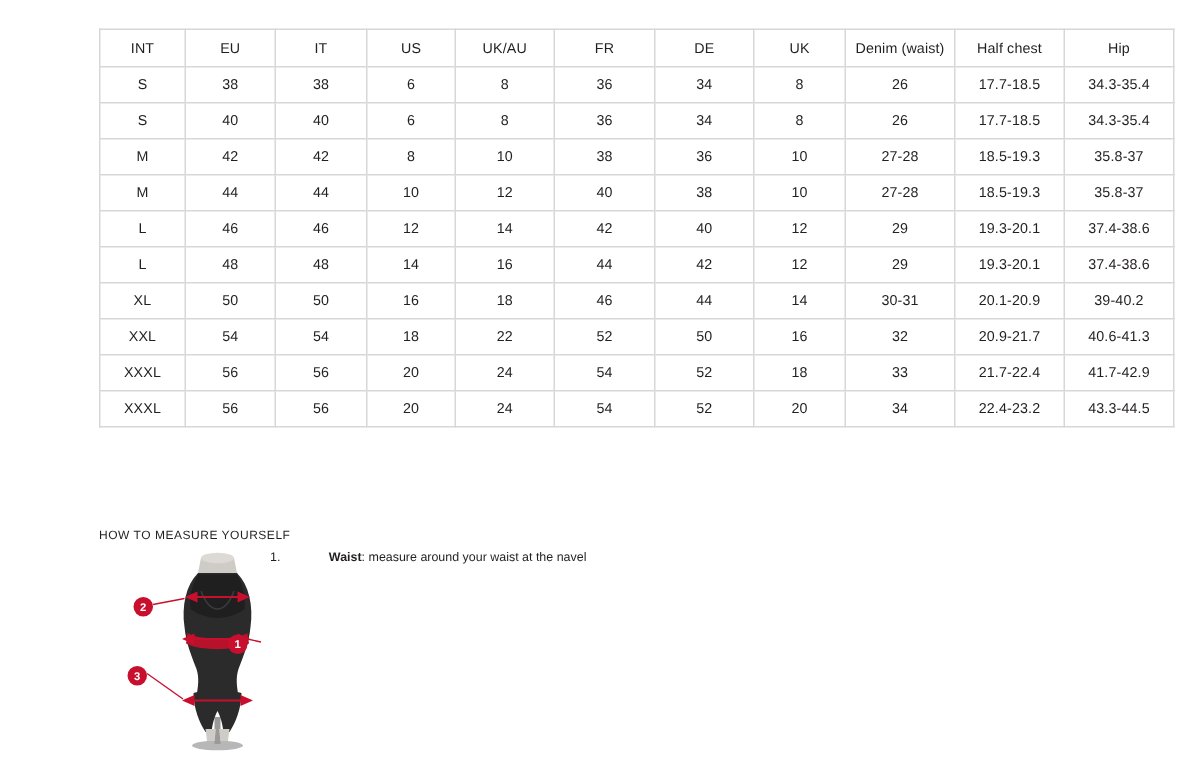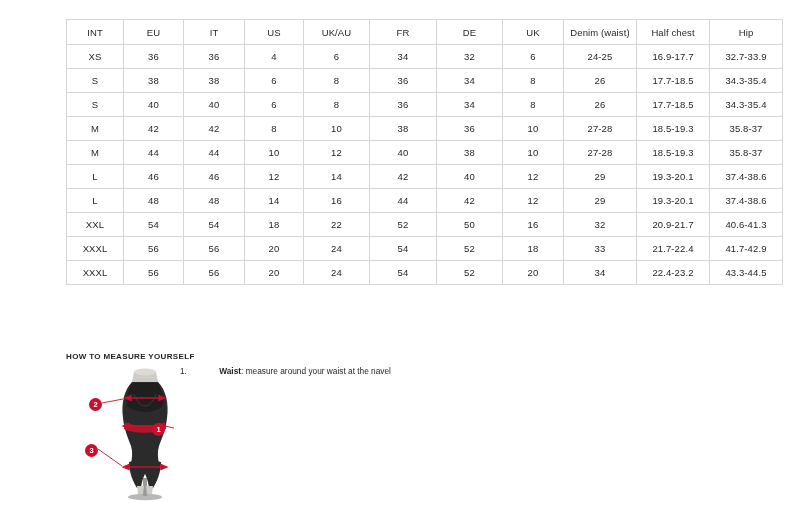--- a/index.html
+++ b/index.html
@@ -59,21 +59,21 @@
   col.c8 { width: 73px; }
   col.c9 { width: 73px; }
   col.c10 { width: 73px; }
 
   
   .measure-title {
     position: absolute;
     left: 66px;
     top: 352px;
     font-size: 8px;
-    font-weight: bold;
+    font-weight: normal;
     letter-spacing: 0.35px;
     color: #231f20;
   }
   .figure {
     position: absolute;
     left: 88px;
     top: 366px;
     width: 115px;
     height: 135px;
   }
@@ -139,33 +139,20 @@
           <th>FR</th>
           <th>DE</th>
           <th>UK</th>
           <th>Denim (waist)</th>
           <th>Half chest</th>
           <th>Hip</th>
         </tr>
       </thead>
       <tbody>
         <tr>
-          <td>XS</td>
-          <td>36</td>
-          <td>36</td>
-          <td>4</td>
-          <td>6</td>
-          <td>34</td>
-          <td>32</td>
-          <td>6</td>
-          <td>24-25</td>
-          <td>16.9-17.7</td>
-          <td>32.7-33.9</td>
-        </tr>
-        <tr>
           <td>S</td>
           <td>38</td>
           <td>38</td>
           <td>6</td>
           <td>8</td>
           <td>36</td>
           <td>34</td>
           <td>8</td>
           <td>26</td>
           <td>17.7-18.5</td>
@@ -230,20 +217,33 @@
           <td>14</td>
           <td>16</td>
           <td>44</td>
           <td>42</td>
           <td>12</td>
           <td>29</td>
           <td>19.3-20.1</td>
           <td>37.4-38.6</td>
         </tr>
         <tr>
+          <td>XL</td>
+          <td>50</td>
+          <td>50</td>
+          <td>16</td>
+          <td>18</td>
+          <td>46</td>
+          <td>44</td>
+          <td>14</td>
+          <td>30-31</td>
+          <td>20.1-20.9</td>
+          <td>39-40.2</td>
+        </tr>
+        <tr>
           <td>XXL</td>
           <td>54</td>
           <td>54</td>
           <td>18</td>
           <td>22</td>
           <td>52</td>
           <td>50</td>
           <td>16</td>
           <td>32</td>
           <td>20.9-21.7</td>

